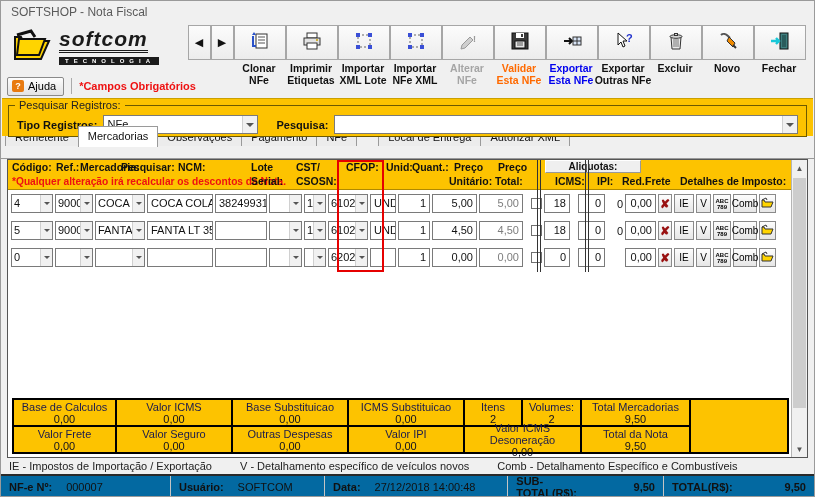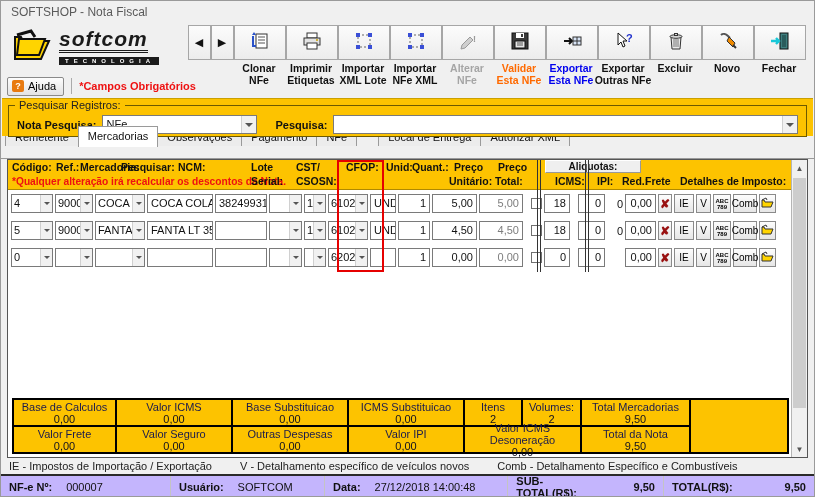--- a/index.html
+++ b/index.html
@@ -90,21 +90,21 @@
   .scell.span2c { grid-column:5/7; }
 
   
   .vscroll { width:16px; flex:none; background:#f0f0f0; border-left:1px solid #b5b5b5; display:flex; flex-direction:column; }
   .sbtn { height:16px; display:flex; align-items:center; justify-content:center; color:#555; font-size:8px; background:#f0f0f0; }
   .strack { flex:1; position:relative; }
   .sthumb { position:absolute; left:1px; right:1px; top:2px; height:230px; background:#cdcdcd; }
 
   
   .legendbar { height:16px; padding:2px 0 0 8px; display:flex; gap:28px; color:#222; }
-  .statusbar { height:23px; border-top:2px solid #2a2a2a; background:#c4b5fd; display:flex; align-items:center; }
+  .statusbar { height:23px; border-top:2px solid #2a2a2a; background:#0369a1; display:flex; align-items:center; }
   .sb-panel { display:flex; align-items:center; height:100%; padding:0 8px; border-right:1px solid #c4c4c4; }
   .sb-lbl { font-weight:bold; margin-right:14px; }
   .sb-val { }
   .sb-num { width:64px; text-align:right; font-weight:bold; }
 </style>
 </head>
 <body>
 
 <div class="window">
 
@@ -277,21 +277,21 @@
         <span>Ajuda</span>
       </button>
       <span class="vsep"></span>
       <span class="required-note">*Campos Obrigatórios</span>
     </div>
   </div>
 
   <div class="search-panel">
     <div class="search-box">
       <span class="search-box-title">Pesquisar Registros:</span>
-      <span class="search-lbl">Nota Pesquisa:</span>
+      <span class="search-lbl">Tipo Registros:</span>
       <span class="combo search-type">
         <span class="val">NFe</span>
         <span class="dd">
             <i></i>
           </span>
       </span>
       <span class="search-lbl">Pesquisa:</span>
       <span class="combo search-query">
         <span class="val"></span>
         <span class="dd">

